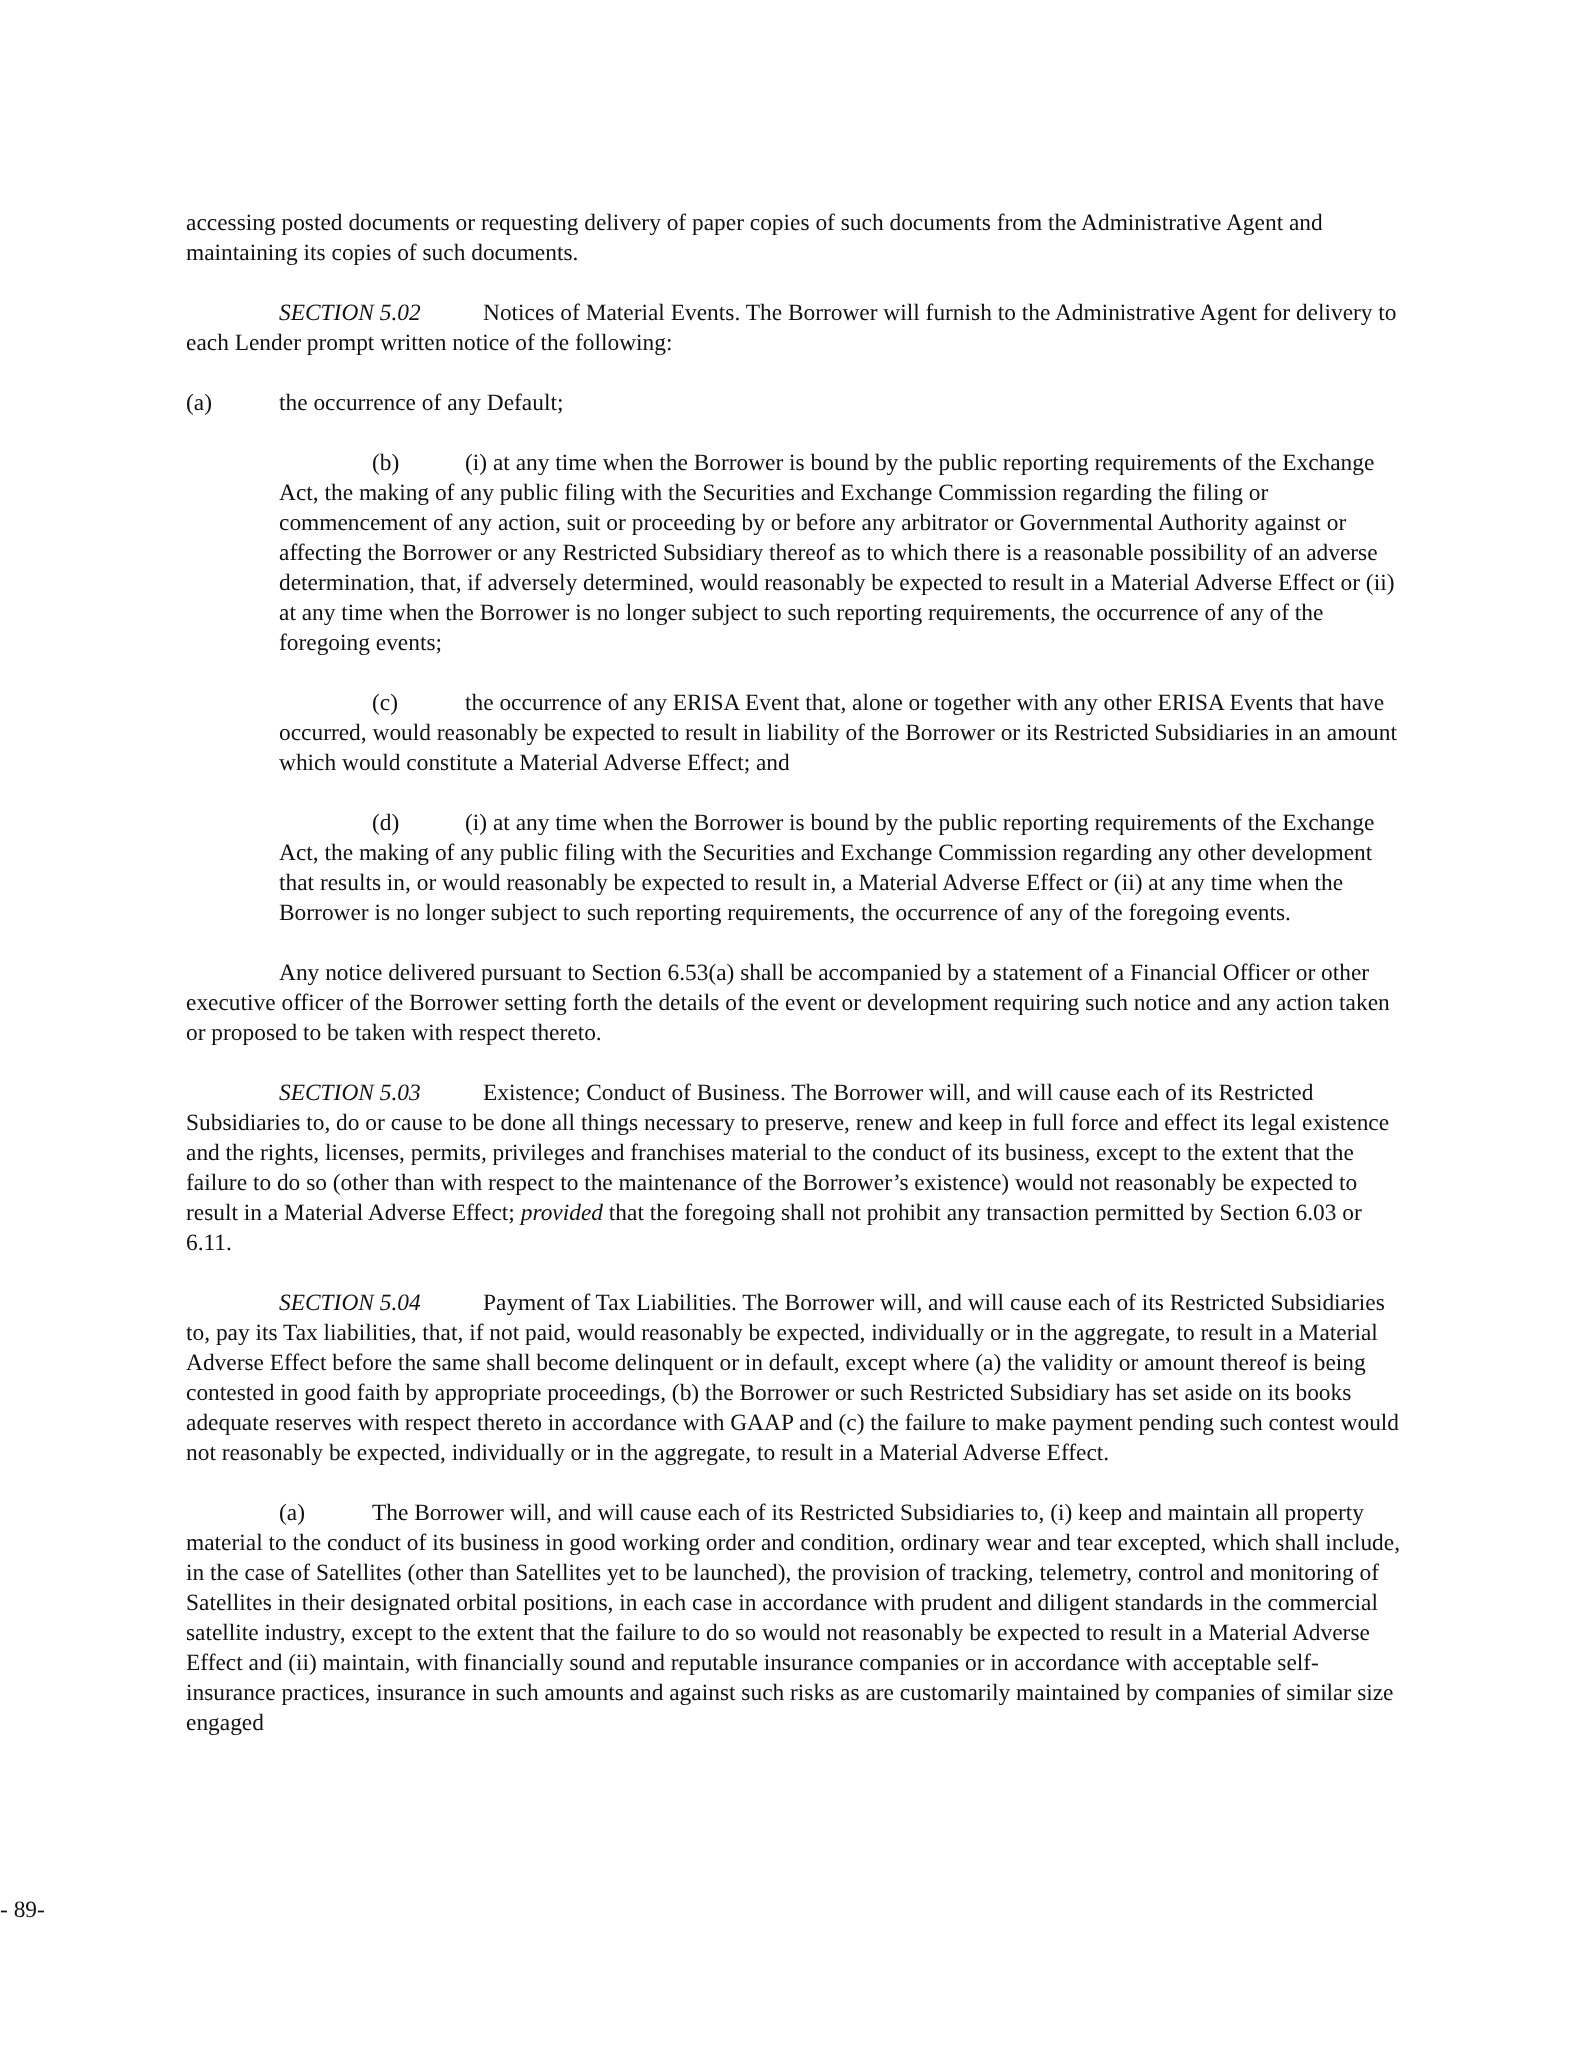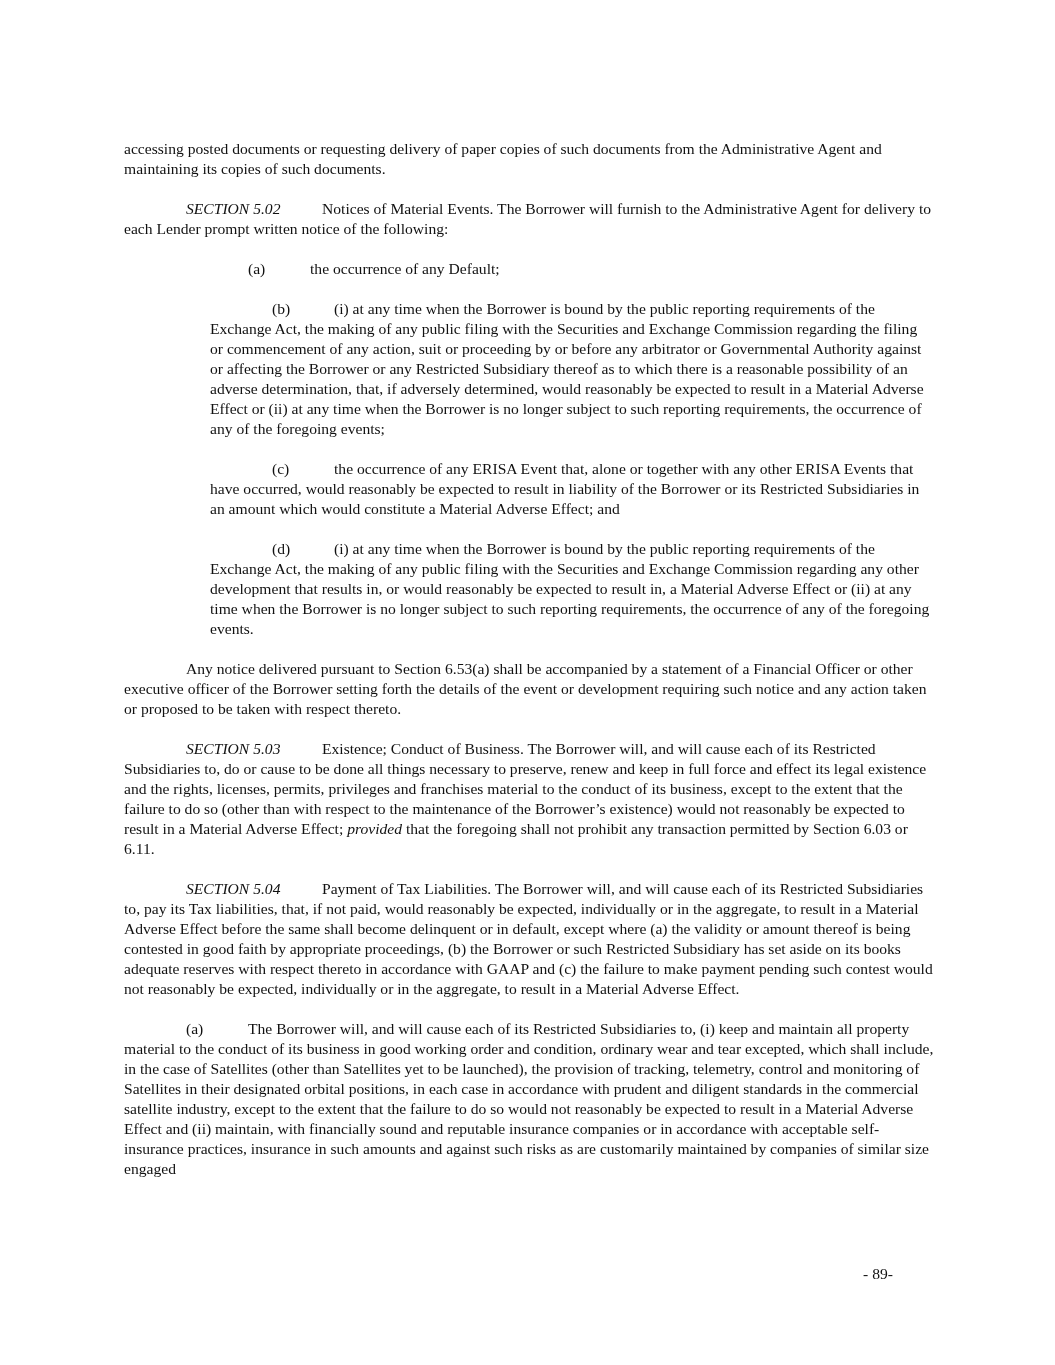--- a/index.html
+++ b/index.html
@@ -4,28 +4,28 @@
   <style>
     html, body { margin: 0; padding: 0; background: #ffffff; }
     body {
       width: 1055px; height: 1365px; position: relative; overflow: hidden;
       font-family: "Liberation Serif", "DejaVu Serif", serif;
       font-size: 15.6px; line-height: 20px; color: #111111;
     }
     .page { position: absolute; left: 124px; top: 139px; width: 810px; }
     p { margin: 0 0 20px 0; }
     .indent { text-indent: 62px; }
-    .sub { margin-left: 86px; text-indent: 62px; }
+    .sub { margin-left: 62px; text-indent: 62px; }
     .item { display: inline-block; width: 62px; text-indent: 0; }
     .sec-label { display: inline-block; width: 136px; text-indent: 0; font-style: italic; }
     .u { }
     .i { font-style: italic; }
-    .item-a-simple { margin-left: 124px; }
+    .item-a-simple { }
     .item-a-simple .item { width: 62px; }
-    .footer { position: absolute; top: 1264px; left: 0; width: 893px; text-align: right; }
+    .footer { position: absolute; top: 1264px; left: 0; width: 893px; text-align: left; }
   </style>
 </head>
 <body>
 
 <div class="page">
 
   <p>accessing posted documents or requesting delivery of paper copies of such documents from the Administrative Agent and maintaining its copies of such documents.</p>
 
   <p class="indent"><span class="sec-label">SECTION 5.02</span><span class="u">Notices of Material Events</span><span>.  The Borrower will furnish to the Administrative Agent for delivery to each Lender prompt written notice of the following:</span></p>
 

